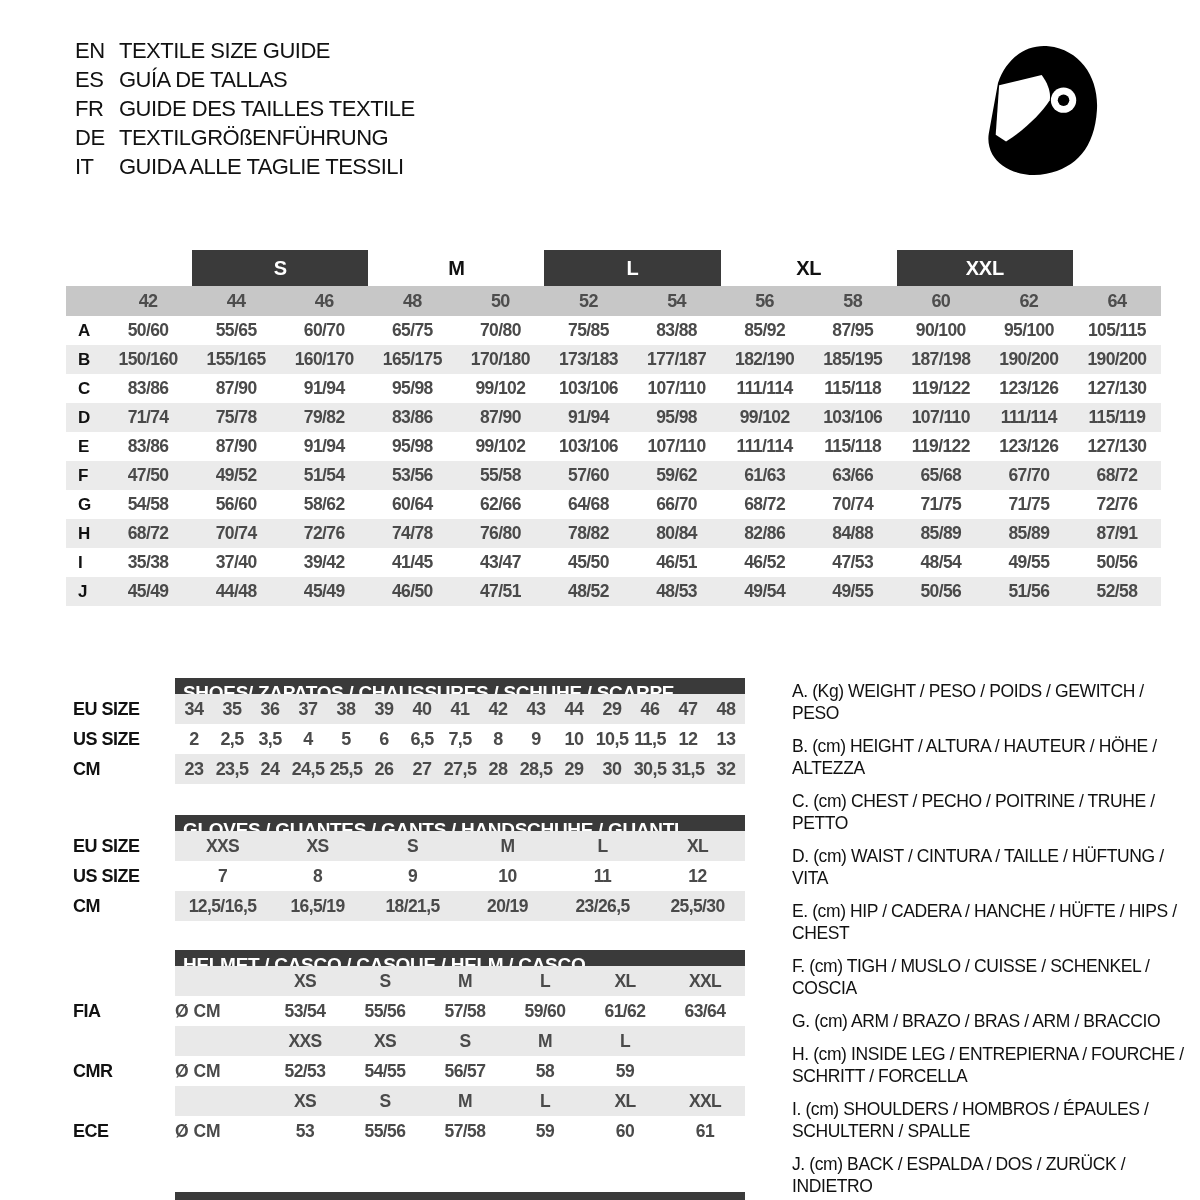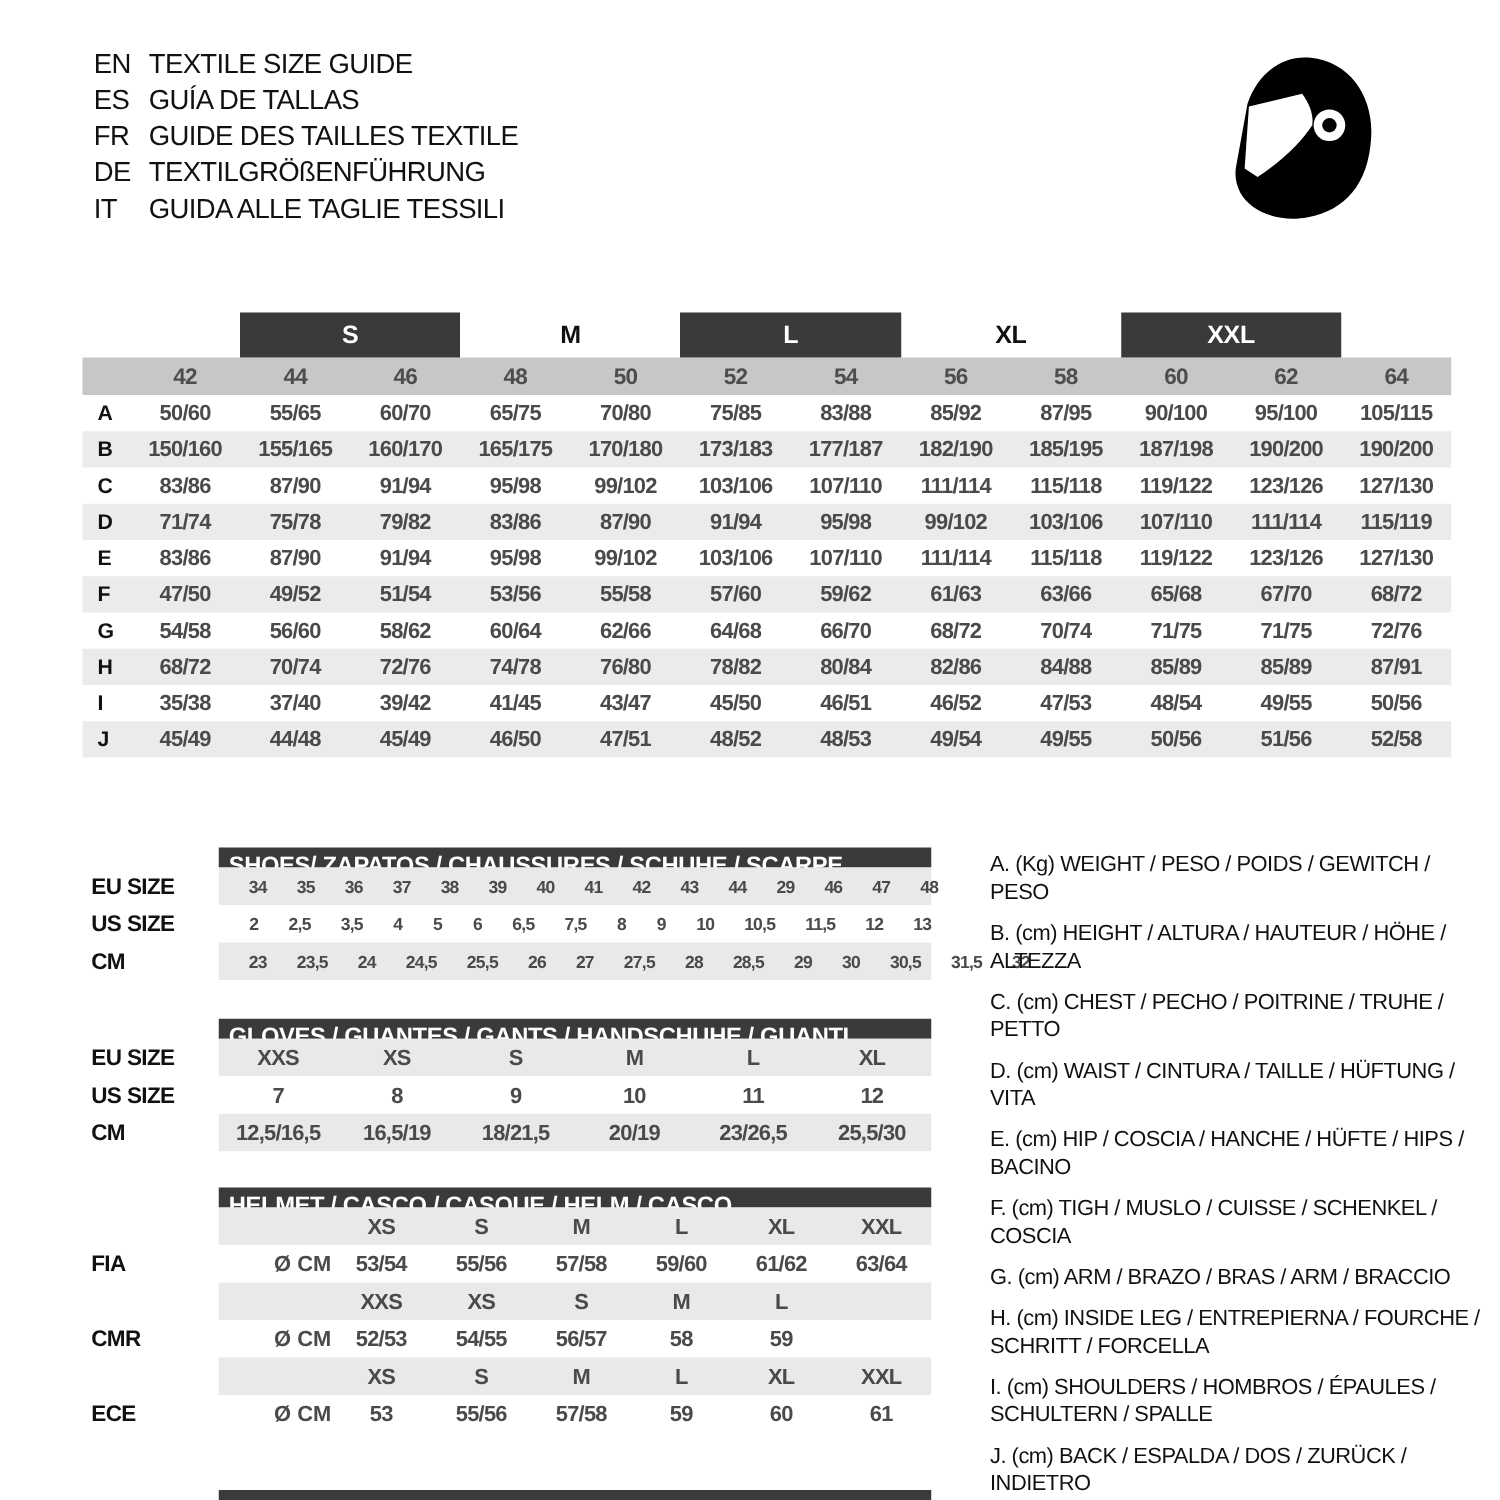--- a/index.html
+++ b/index.html
@@ -30,23 +30,23 @@
 
   
   .subtable { position:absolute; left:175px; width:570px; }
   .shoes { top:678px; } .gloves { top:815px; } .helmet-tbl { top:950px; }
   .sub-title { height:16px; background:#3a3a3a; color:#fff; font-weight:bold; font-size:19px; line-height:30px; padding-left:8px; letter-spacing:-0.3px; white-space:nowrap; }
   .sub-row { position:relative; height:30px; display:grid; align-items:center; }
   .sub-row.gray { background:#e9e9e9; }
   .cols15 { grid-template-columns:repeat(15,1fr); }
   .cols6 { grid-template-columns:repeat(6,1fr); }
   .colsH { grid-template-columns:90px repeat(6,1fr); }
-  .cols15 .cell { font-size:14px;padding-left:24px; }
+  .cols15 .cell { font-size:18px; }
   .side-label { position:absolute; left:-102px; width:98px; font-weight:bold; font-size:18px; letter-spacing:-0.5px; color:#111; }
-  .unit-cell { text-align:right; font-weight:bold; font-size:17.5px; color:#4a4a4a; }
+  .unit-cell { text-align:left; font-weight:bold; font-size:17.5px; color:#4a4a4a; }
   .size-cell { color:#4a4a4a; }
 
   
   .legend { position:absolute; left:792px; top:680px; width:400px; }
   .legend-item { font-weight:normal; font-size:17.5px; letter-spacing:-0.4px; color:#111; line-height:22px; margin-bottom:11px; }
 
   
   .bottom-bar { position:absolute; left:175px; top:1192px; width:570px; height:8px; background:#3a3a3a; }
 </style>
 </head>
@@ -408,21 +408,21 @@
         <div class="cell">60</div>
         <div class="cell">61</div>
       </div>
     </div>
 
   <div class="legend" id="legend">
       <div class="legend-item">A. (Kg) WEIGHT / PESO / POIDS / GEWITCH / PESO</div>
       <div class="legend-item">B. (cm) HEIGHT / ALTURA / HAUTEUR / HÖHE / ALTEZZA</div>
       <div class="legend-item">C. (cm) CHEST / PECHO / POITRINE / TRUHE / PETTO</div>
       <div class="legend-item">D. (cm) WAIST / CINTURA / TAILLE / HÜFTUNG / VITA</div>
-      <div class="legend-item">E. (cm) HIP / COSCIA / HANCHE / HÜFTE / HIPS /  BACINO</div>
+      <div class="legend-item">E. (cm) HIP / CADERA / HANCHE / HÜFTE / HIPS /  CHEST</div>
       <div class="legend-item">F. (cm) TIGH / MUSLO / CUISSE / SCHENKEL / COSCIA</div>
       <div class="legend-item">G. (cm) ARM  / BRAZO / BRAS / ARM / BRACCIO</div>
       <div class="legend-item">H. (cm) INSIDE LEG / ENTREPIERNA / FOURCHE / SCHRITT / FORCELLA</div>
       <div class="legend-item">I.  (cm) SHOULDERS / HOMBROS / ÉPAULES / SCHULTERN / SPALLE</div>
       <div class="legend-item">J. (cm) BACK / ESPALDA / DOS / ZURÜCK / INDIETRO</div>
     </div>
 
   <div class="bottom-bar"></div>
 </div>
 

